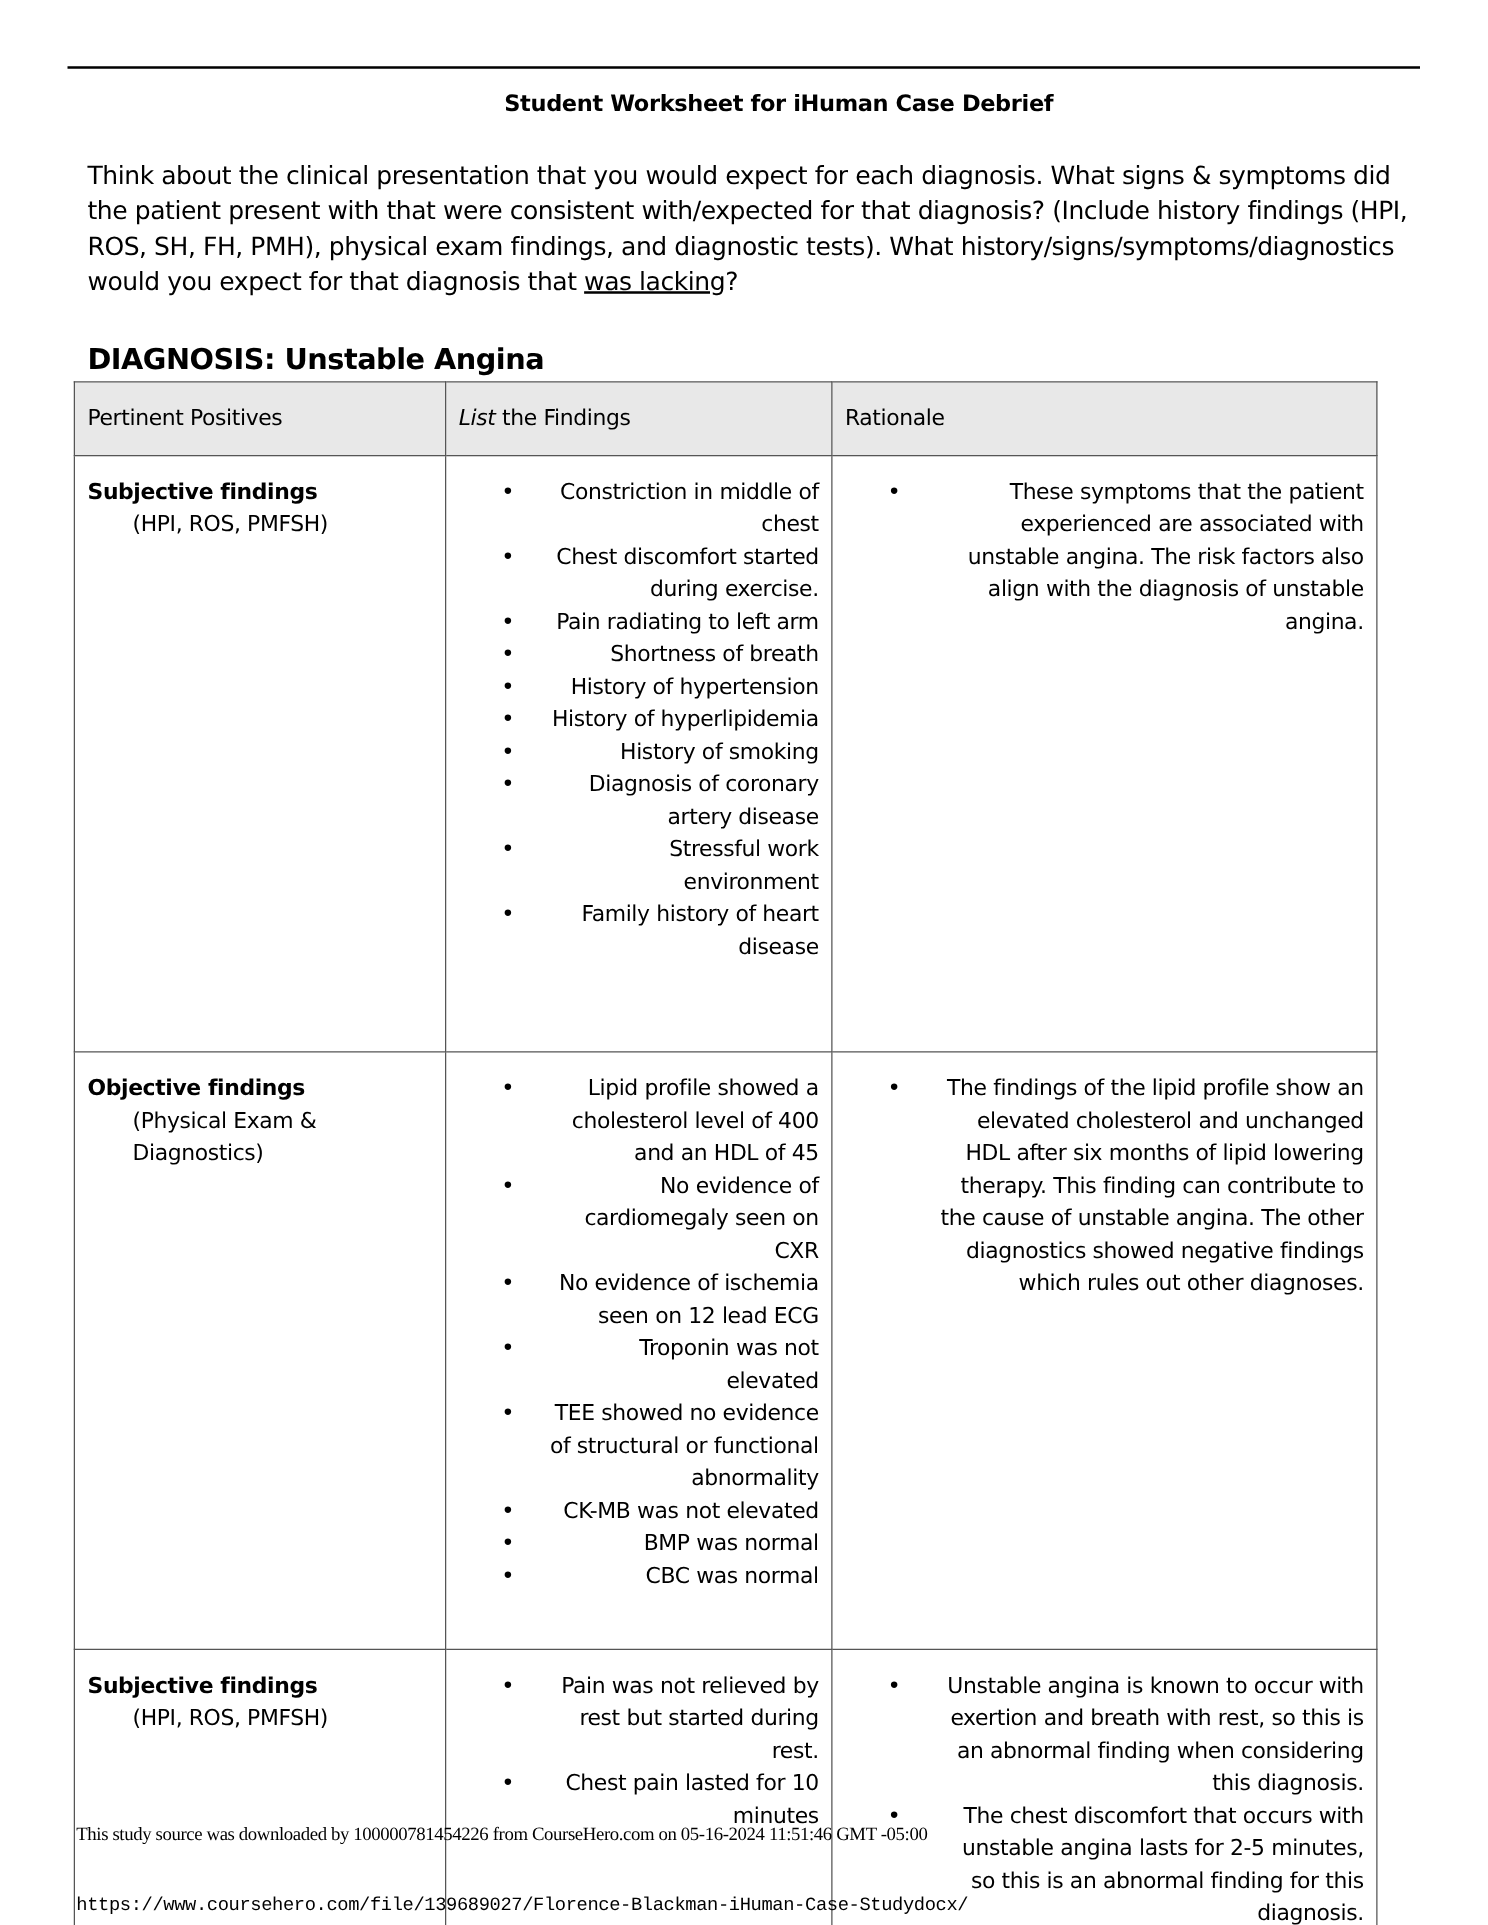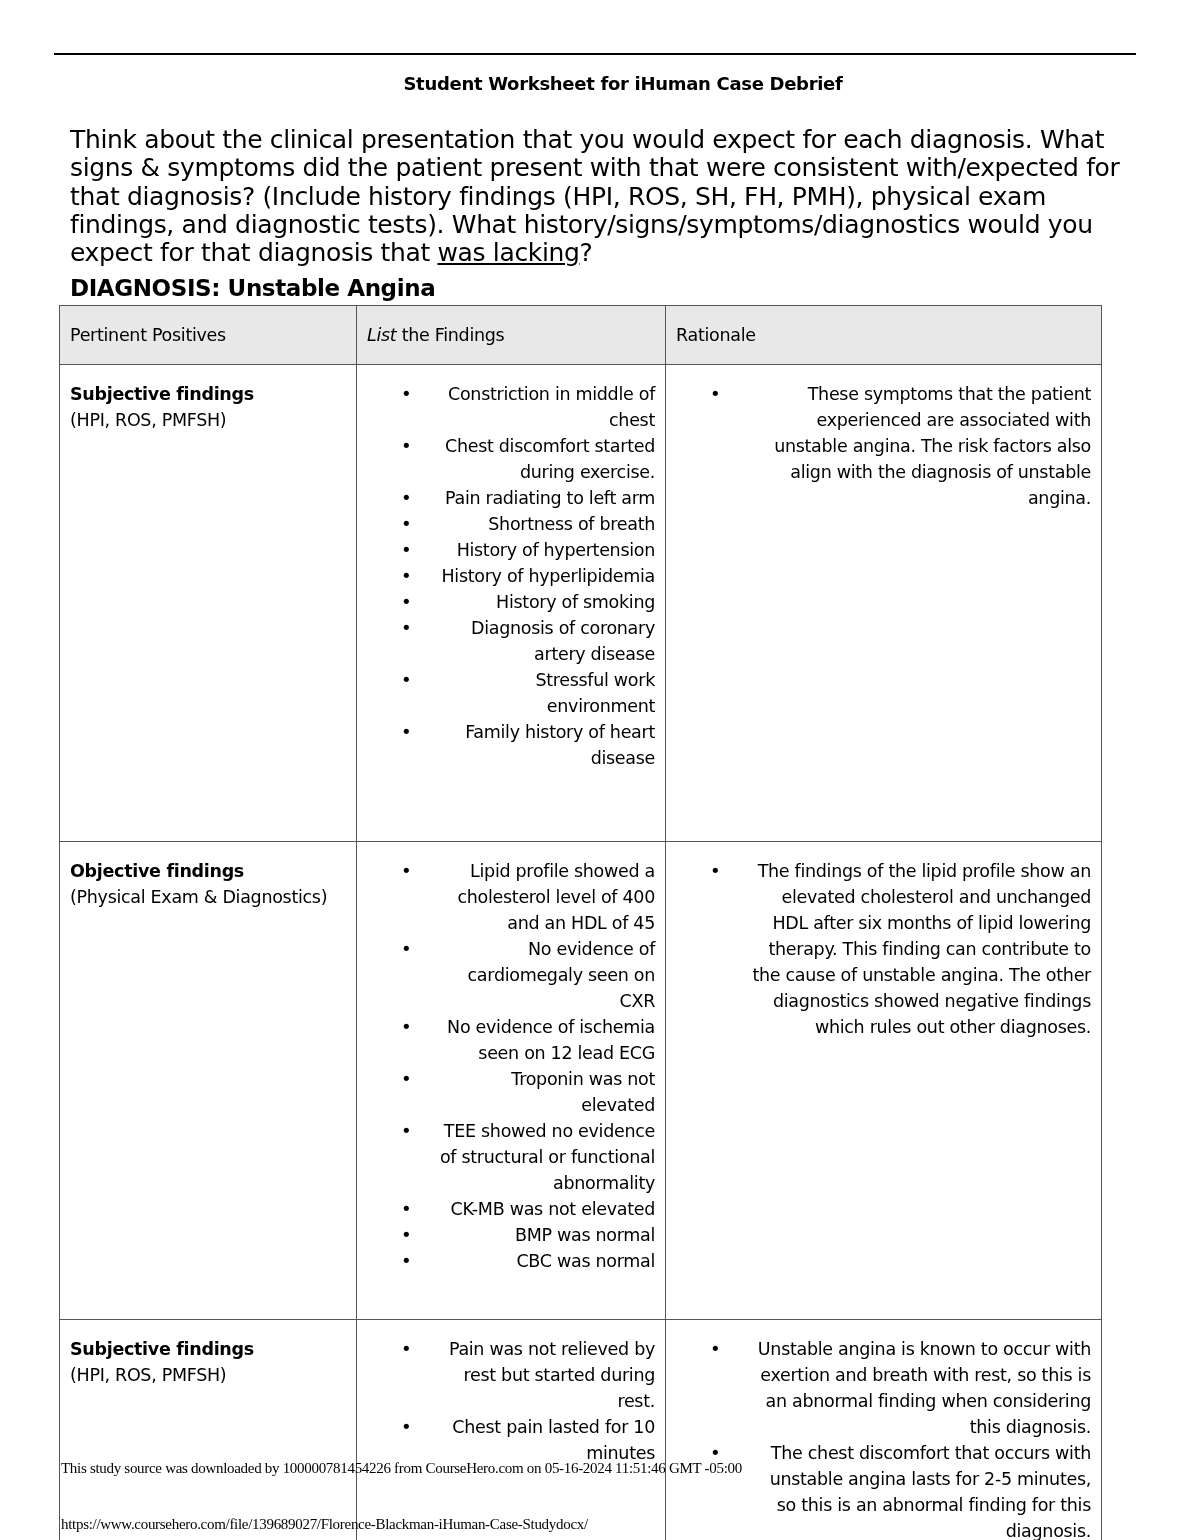--- a/index.html
+++ b/index.html
@@ -32,21 +32,21 @@
       font-weight: bold;
       font-size: 18px;
       letter-spacing: -0.3px;
       padding-left: 28px;
     }
     .intro {
       position: absolute;
       left: 70px;
       top: 126px;
       width: 1060px;
-      font-size: 25px;
+      font-size: 20px;
       line-height: 28.3px;
       letter-spacing: -0.35px;
     }
     .intro u { text-decoration: underline; }
     .dx-heading {
       position: absolute;
       left: 70px;
       top: 275px;
       font-size: 23px;
       font-weight: bold;
@@ -69,21 +69,21 @@
       line-height: 26px;
     }
     col.c1 { width: 297px; }
     col.c2 { width: 309px; }
     col.c3 { width: 436px; }
     tr.hdr td {
       background: #e8e8e8;
       height: 26px;
     }
     td .bold { font-weight: bold; display: block; }
-    td .sub { display: block; }
+    td .sub { display: block; margin-left: 36px; }
     ul.bul {
       margin: 0;
       padding: 0 0 0 70px;
       list-style: none;
     }
     ul.bul li {
       position: relative;
       text-align: right;
     }
     ul.bul li::before {
@@ -101,21 +101,21 @@
       left: 61px;
       top: 1460px;
       font-family: "Liberation Serif", "DejaVu Serif", serif;
       font-size: 15px;
       letter-spacing: -0.3px;
     }
     .footer-url {
       position: absolute;
       left: 61px;
       top: 1516px;
-      font-family: Liberation Serif, serif;
+      font-family: Liberation Mono, monospace;
       font-size: 15px;
       letter-spacing: -0.3px;
     }
   </style>
 </head>
 <body>
 
 <div class="top-rule"></div>
 
 <div class="doc-title">Student Worksheet for iHuman Case Debrief</div>

